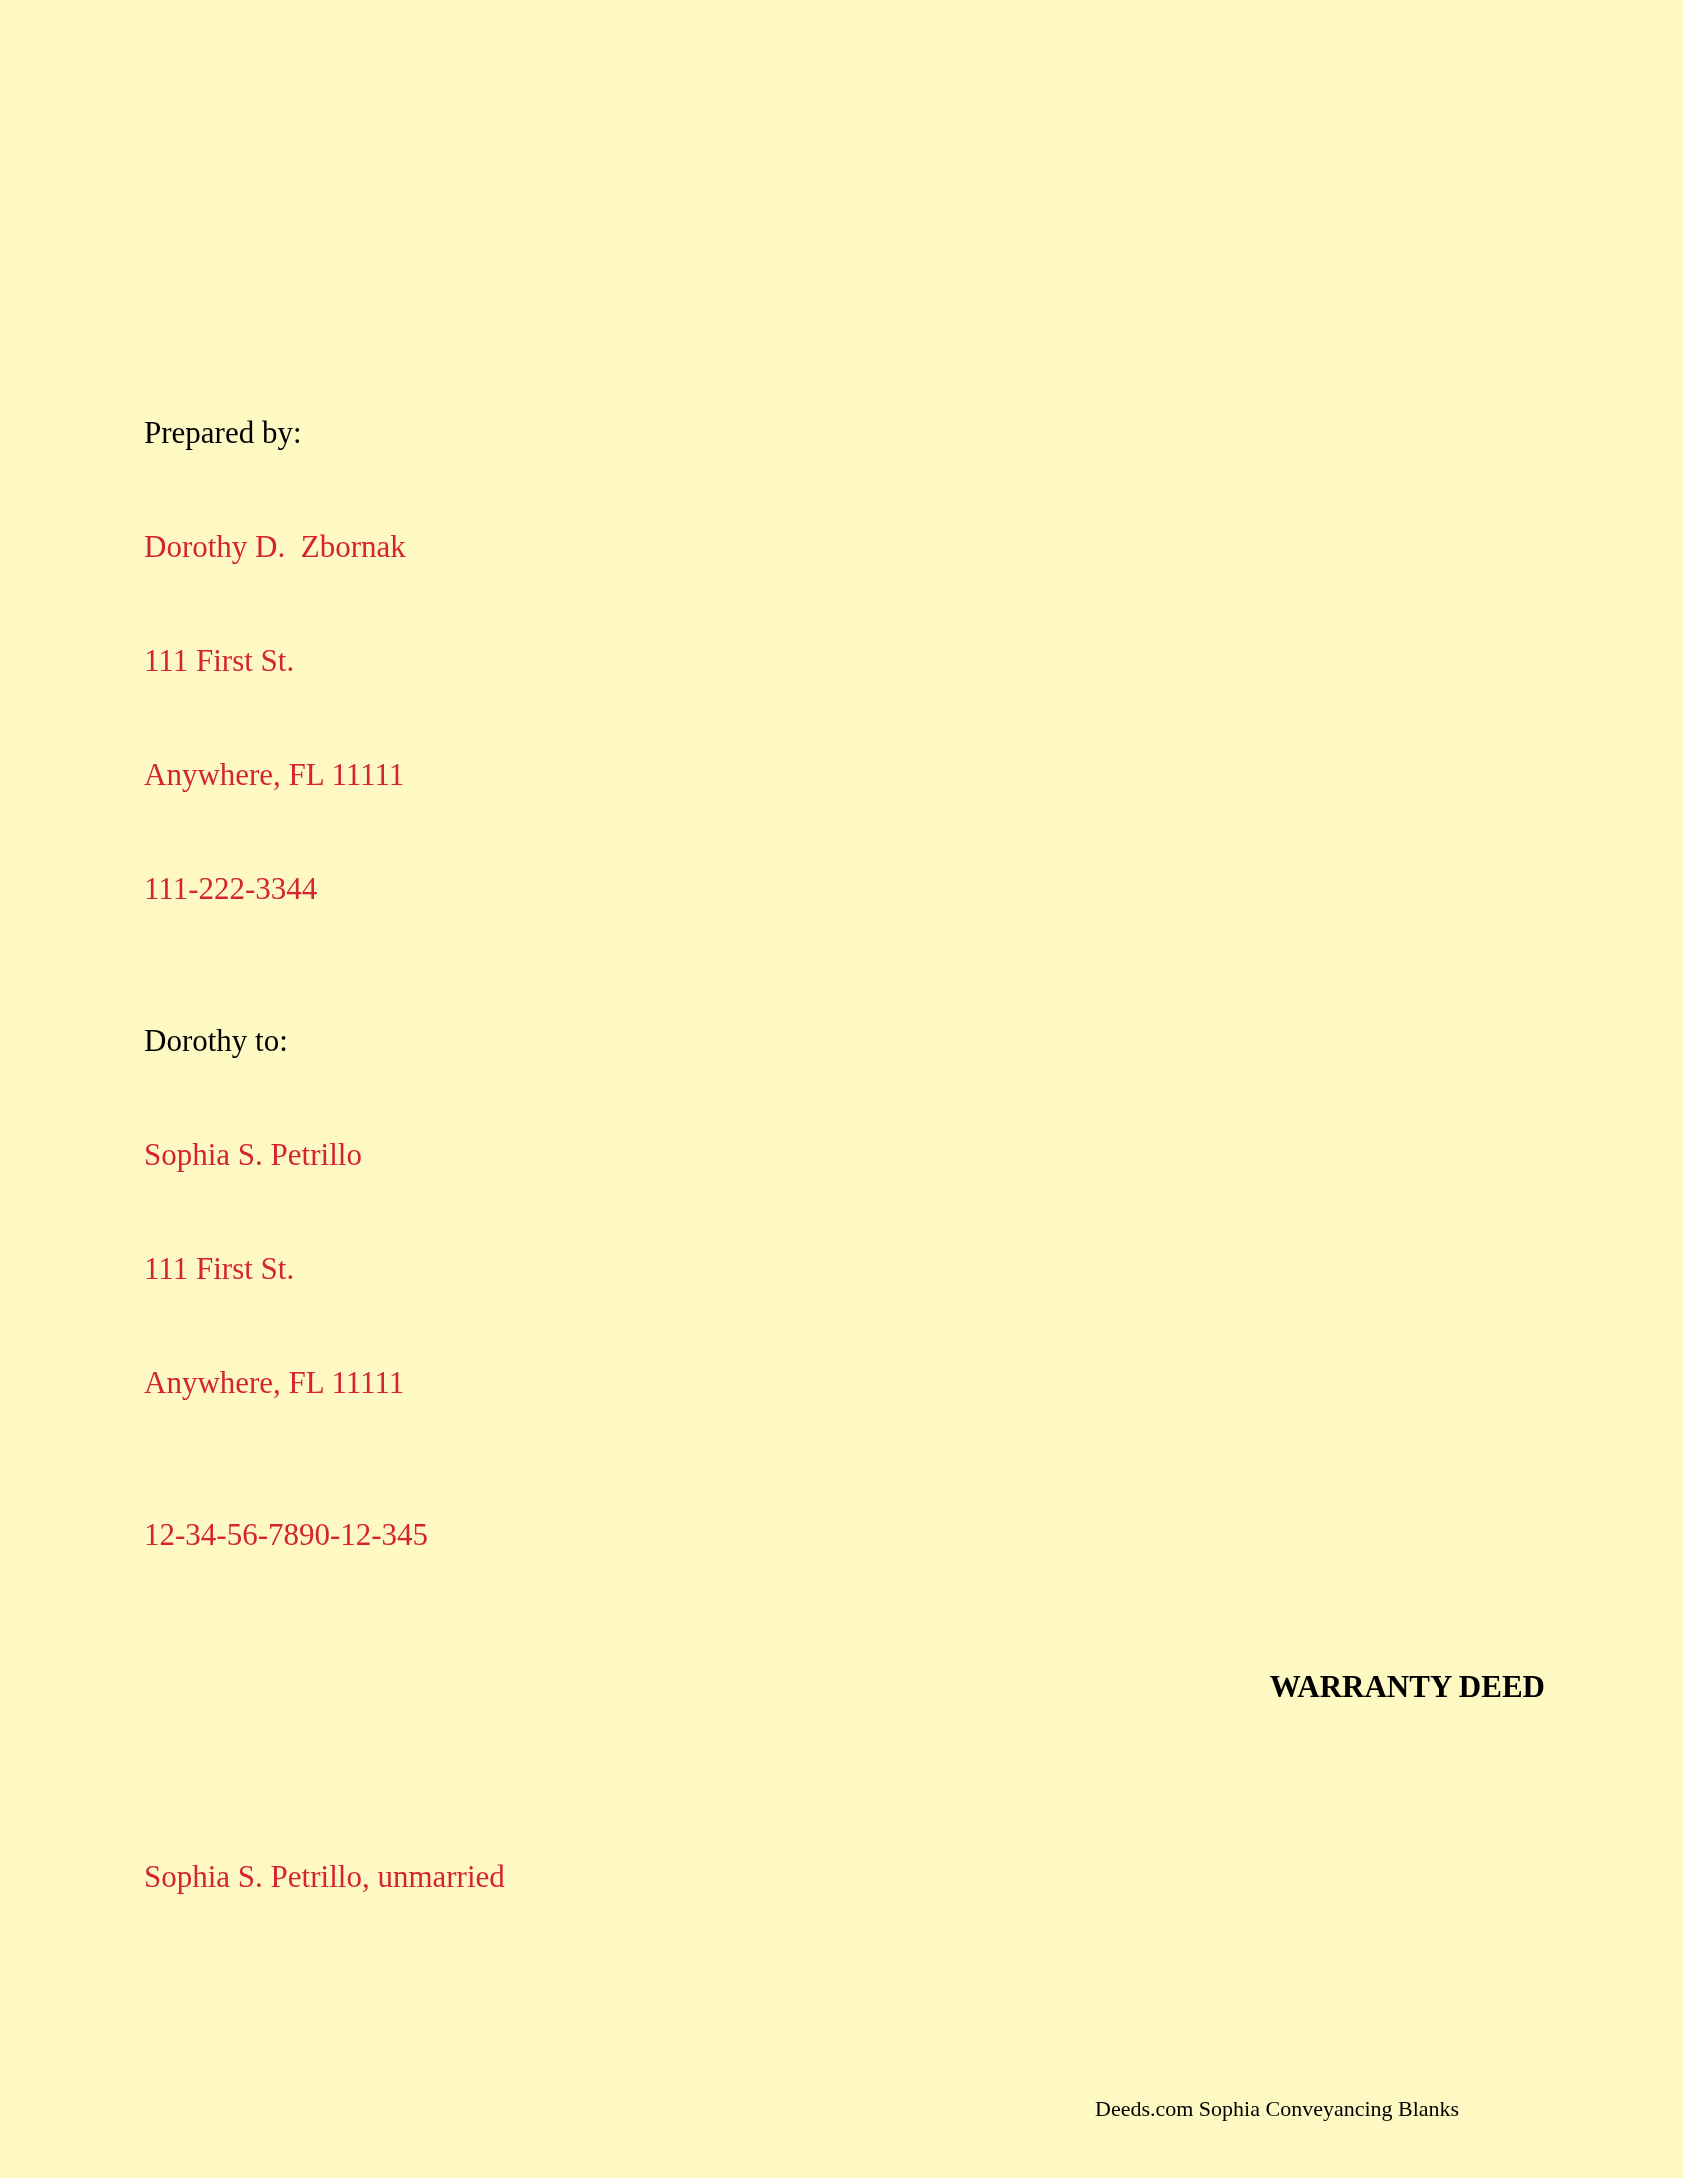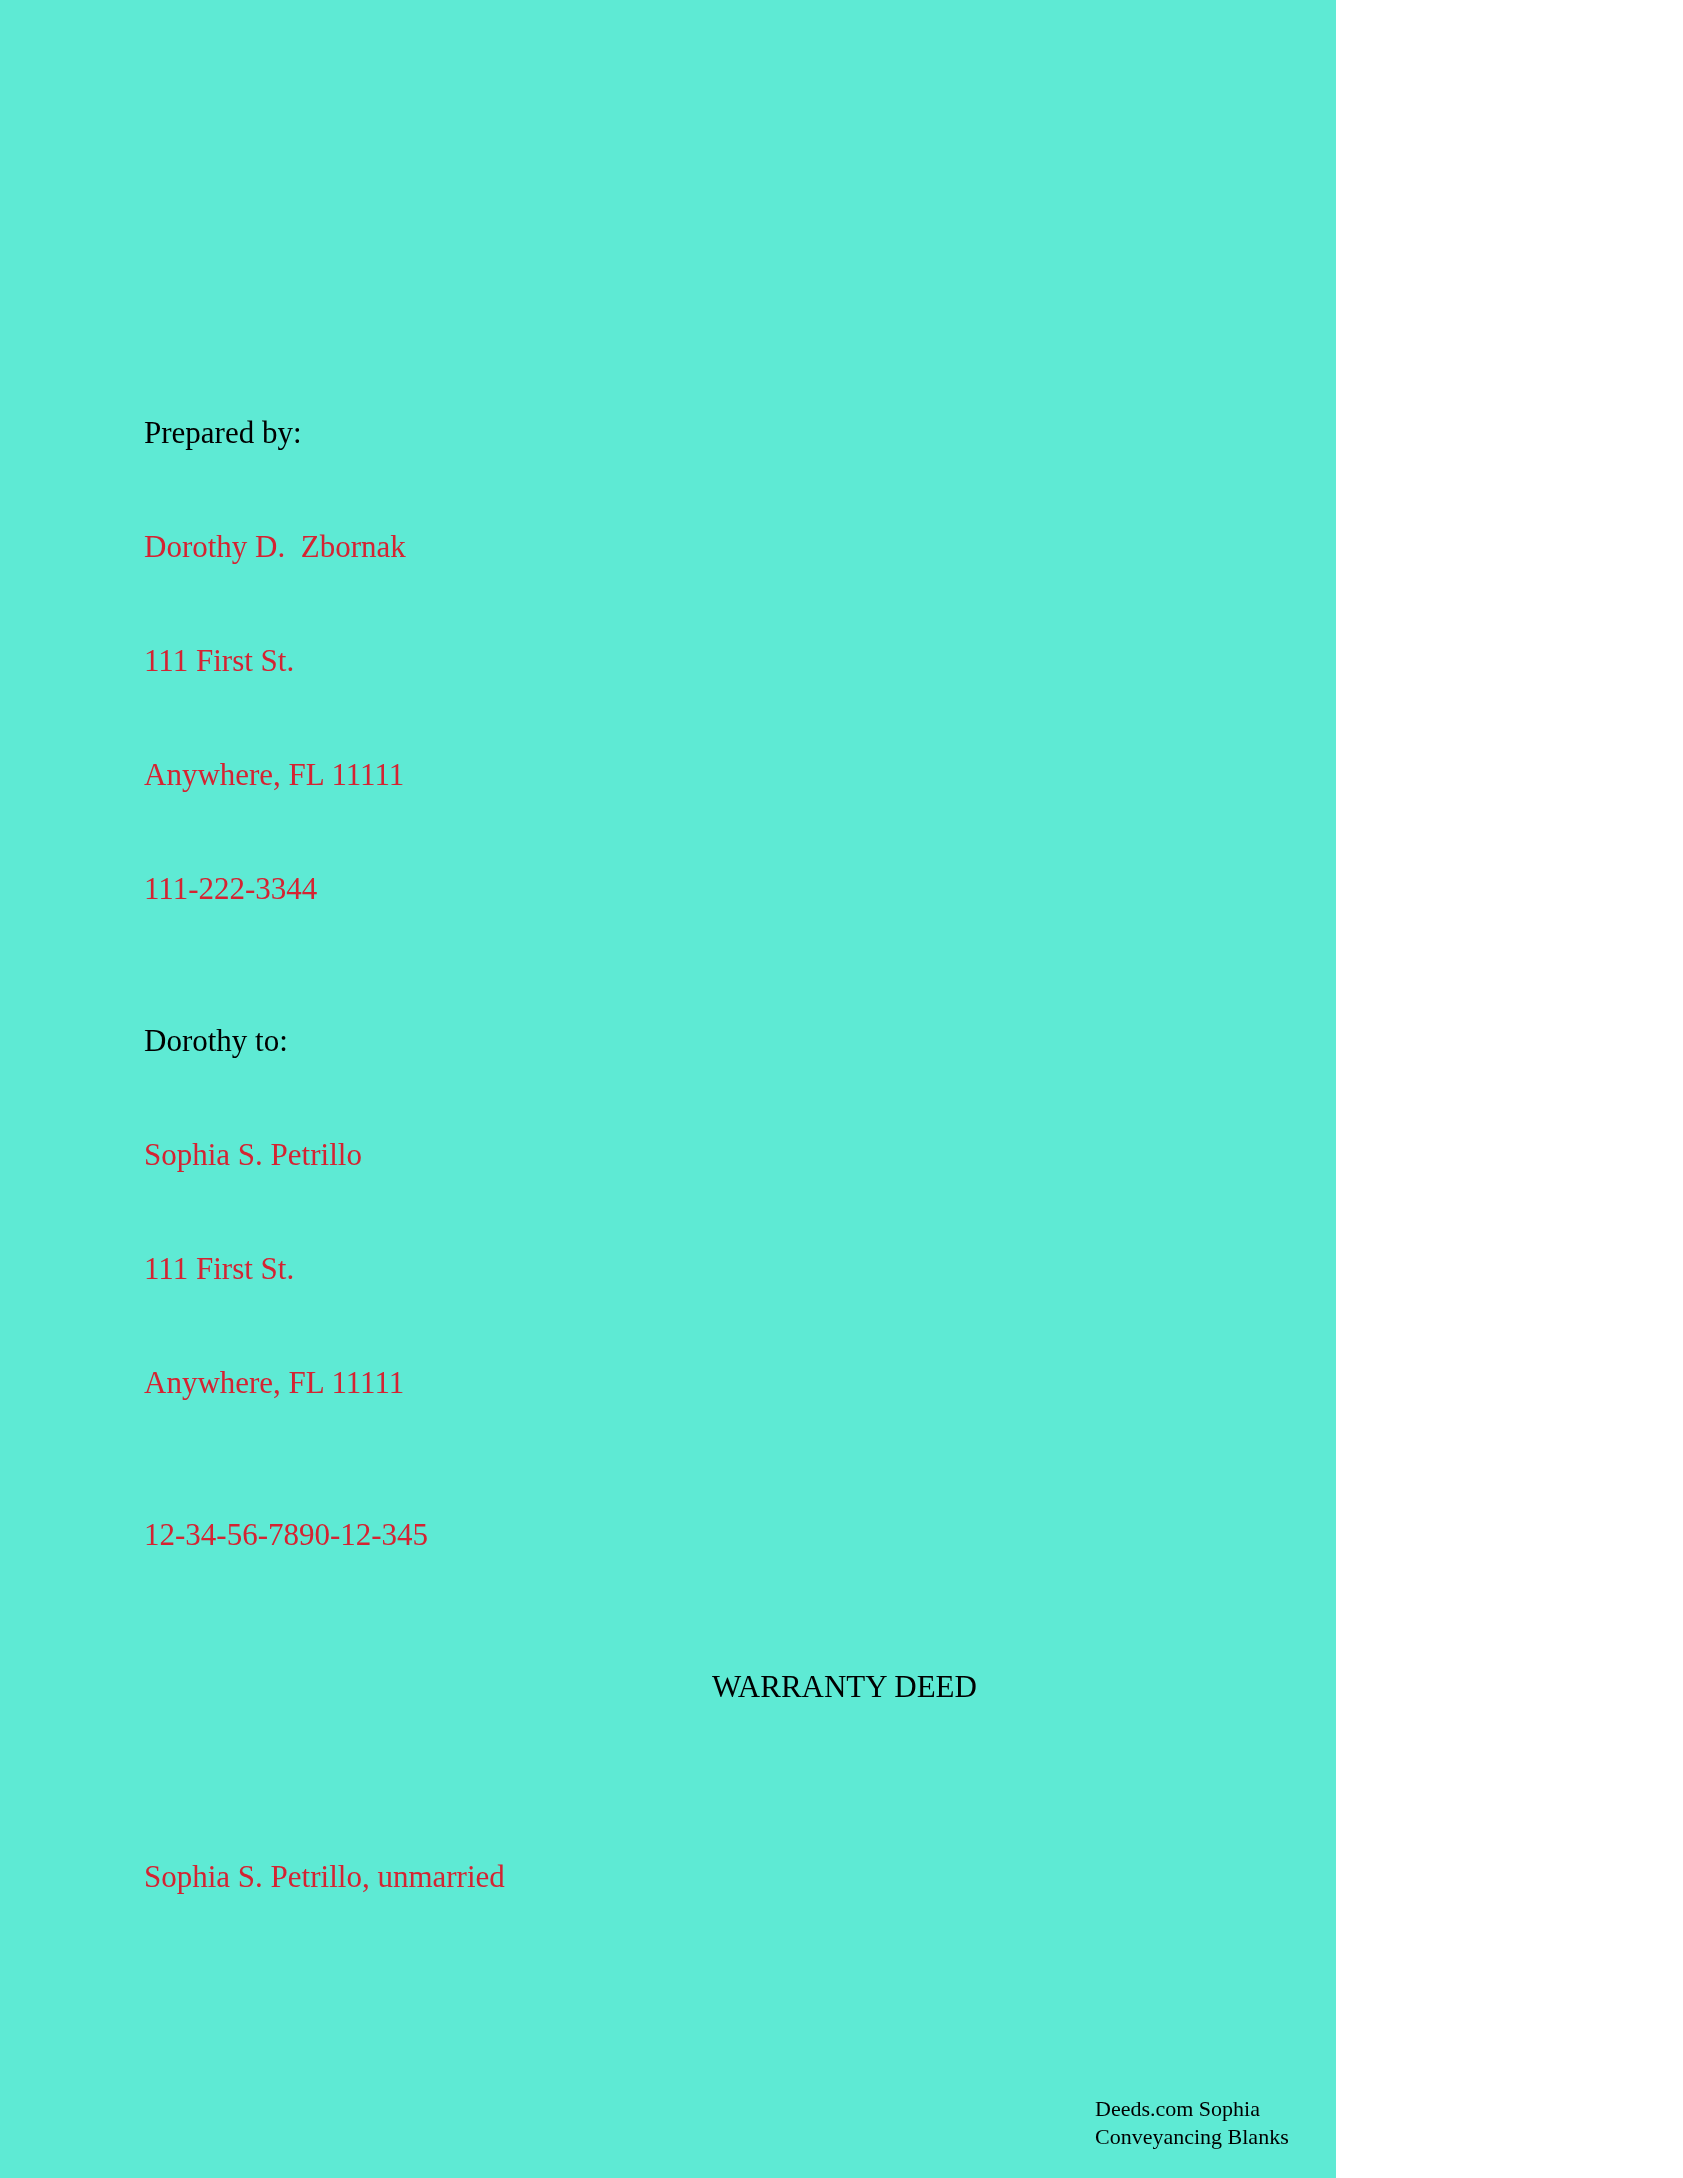--- a/index.html
+++ b/index.html
@@ -1,36 +1,36 @@
 <!DOCTYPE html>
 <html><head>
 <meta charset="utf-8">
 <style>
   html, body { margin: 0; padding: 0; background: #ffffff; }
   .page {
     position: relative;
-    width: 1336px;
+    width: 1683px;
     height: 2178px;
-    background: #5eead4;
+    background: #fef9c3;
     font-family: "Liberation Serif", "DejaVu Serif", serif;
     color: #000000;
     overflow: hidden;
   }
   .content {
     position: absolute;
     left: 144px;
     top: 300px;
     width: 1401px;
     font-size: 31px;
     line-height: 38px;
     white-space: pre-wrap;
   }
   .content p, .content div { margin: 0; padding: 0; }
   .fill { color: #D52332; }
-  .doc-title { text-align: center; font-weight: normal; }
+  .doc-title { text-align: right; font-weight: bold; }
   .footer {
     position: absolute;
     left: 1095px;
     top: 2095px;
     font-size: 22px;
     line-height: 28px;
   }
 </style>
 </head>
 <body>

